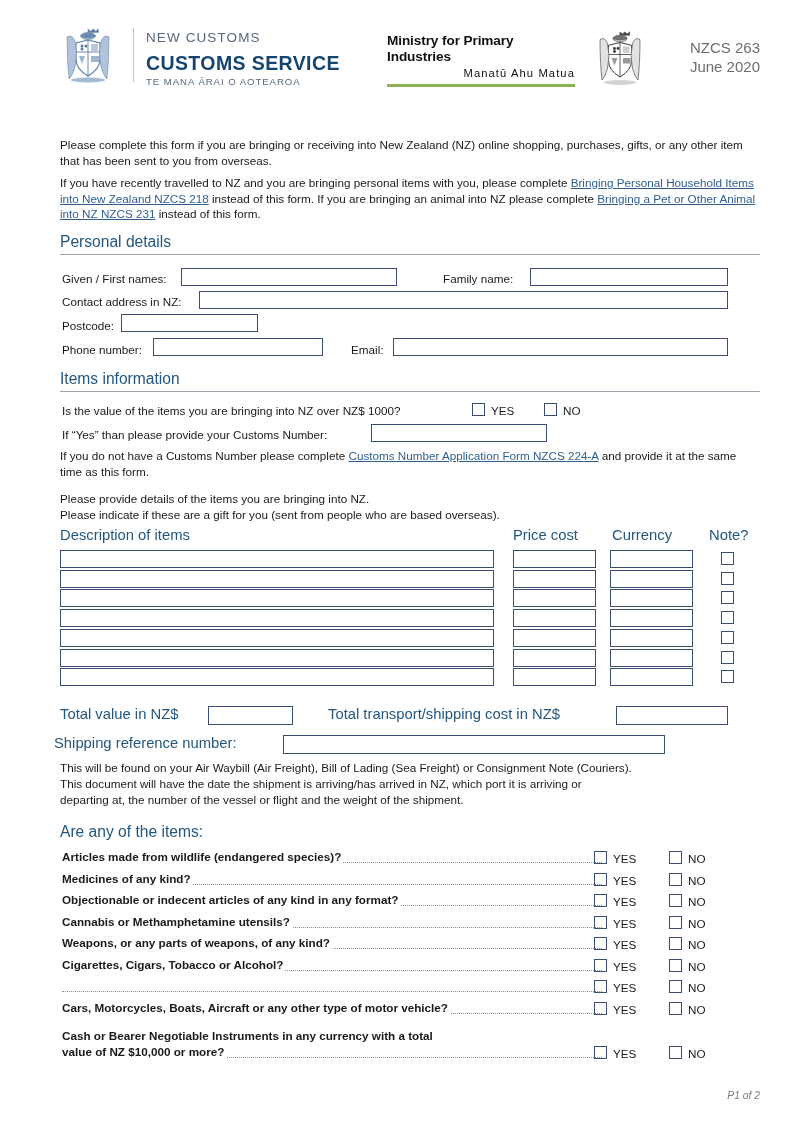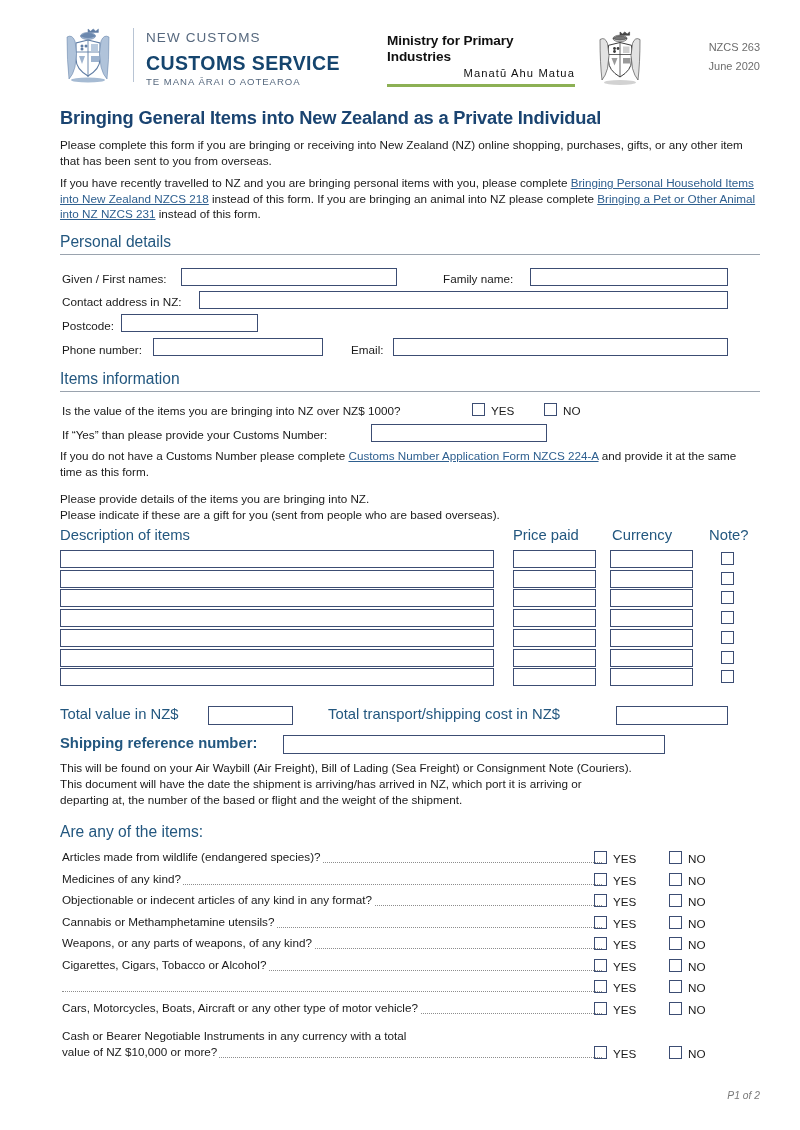--- a/index.html
+++ b/index.html
@@ -91,21 +91,21 @@
   .crest-mpi {
     position: absolute;
     left: 592px; top: 29px;
     width: 56px; height: 57px;
   }
   .doc-code {
     position: absolute;
     left: 660px; top: 38px;
     width: 100px;
     text-align: right;
-    font-size: 11px;
+    font-size: 15px;
     color: #6d6d6d;
     line-height: 19px;
   }
 
   
   .title {
     position: absolute;
     left: 60px; top: 107px;
     font-size: 18.3px;
     font-weight: bold;
@@ -175,20 +175,21 @@
   }
 
   
   .q-row {
     position: absolute;
     left: 62px;
     width: 540px;
     height: 16px;
     font-size: 11.7px;
     color: #1a1a1a;
+    font-weight: bold;
   }
   .q-text {
     background: #ffffff;
     padding-right: 2px;
     position: relative;
     z-index: 2;
   }
   .q-dots {
     position: absolute;
     left: 0; right: 0; bottom: 3px;
@@ -267,21 +268,20 @@
         <ellipse cx="28" cy="53.5" rx="16" ry="2.4" fill="#d2d2d2" stroke="none"></ellipse>
       </g>
     </svg>
 
     <div class="doc-code">
       <div>NZCS 263</div>
       <div>June 2020</div>
     </div>
   </div>
 
-  <div class="title">Bringing General Items into New Zealand as a Private Individual</div>
 
   <div class="para p1">Please complete this form if you are bringing or receiving into New Zealand (NZ) online shopping, purchases, gifts, or any other item that has been sent to you from overseas.</div>
 
   <div class="para p2"><span>If you have recently travelled to NZ and you are bringing personal items with you, please complete </span><a href="#" class="doclink">Bringing Personal Household Items into New Zealand NZCS 218</a><span> instead of this form. If you are bringing an animal into NZ please complete </span><a href="#" class="doclink">Bringing a Pet or Other Animal into NZ NZCS 231</a><span> instead of this form.</span></div>
 
   <div class="sec-head" style="top:233px;">Personal details</div>
 
   <div class="fld-label" style="left:62px; top:272px;">Given / First names:</div>
   <input class="inp" style="left: 181px; top: 268px; width: 216px;" type="text" value="">
 
@@ -310,21 +310,21 @@
 
   <div class="fld-label" style="left:62px; top:428px;">If “Yes” than please provide your Customs Number:</div>
   <input class="inp" style="left: 371px; top: 424px; width: 176px;" type="text" value="">
 
   <div class="para" style="top:448px;"><span>If you do not have a Customs Number please complete </span><a href="#" class="doclink">Customs Number Application Form NZCS 224-A</a><span> and provide it at the same time as this form.</span></div>
 
   <div class="para" style="top:507px;">Please indicate if these are a gift for you (sent from people who are based overseas).</div>
   <div class="para" style="top:491px;">Please provide details of the items you are bringing into NZ.</div>
 
   <div class="col-head" style="left:60px; top:527px;">Description of items</div>
-  <div class="col-head" style="left:513px; top:527px;">Price paid</div>
+  <div class="col-head" style="left:513px; top:527px;">Price cost</div>
   <div class="col-head" style="left:612px; top:527px;">Currency</div>
   <div class="col-head" style="left:709px; top:527px;">Note?</div>
 
   <div id="items-rows">
       <input type="text" class="inp" style="left: 60px; top: 550px; width: 434px;">
       <input type="text" class="inp" style="left: 513px; top: 550px; width: 83px;">
       <input type="text" class="inp" style="left: 610px; top: 550px; width: 83px;">
       <div class="cbox" style="left: 721px; top: 552px;"></div>
       <input type="text" class="inp" style="left: 60px; top: 569.7px; width: 434px;">
       <input type="text" class="inp" style="left: 513px; top: 569.7px; width: 83px;">
@@ -351,26 +351,26 @@
       <input type="text" class="inp" style="left: 610px; top: 668.2px; width: 83px;">
       <div class="cbox" style="left: 721px; top: 670.2px;"></div>
     </div>
 
   <div class="col-head" style="left:60px; top:706px;">Total value in NZ$</div>
   <input class="inp" style="left: 208px; top: 706px; width: 85px; height: 19px;" type="text" value="">
 
   <div class="col-head" style="left:328px; top:706px;">Total transport/shipping cost in NZ$</div>
   <input class="inp" style="left: 616px; top: 706px; width: 112px; height: 19px;" type="text" value="">
 
-  <div class="col-head" style="left:60px; top:735px;font-weight:bold;">Shipping reference number:</div>
+  <div class="col-head" style="left:54px; top:735px;">Shipping reference number:</div>
   <input class="inp" style="left: 283px; top: 735px; width: 382px; height: 19px;" type="text" value="">
 
   <div class="para" style="top:760px;">This will be found on your Air Waybill (Air Freight), Bill of Lading (Sea Freight) or Consignment Note (Couriers).</div>
   <div class="para" style="top:776px;">This document will have the date the shipment is arriving/has arrived in NZ, which port it is arriving or</div>
-  <div class="para" style="top:792px;">departing at, the number of the based or flight and the weight of the shipment.</div>
+  <div class="para" style="top:792px;">departing at, the number of the vessel or flight and the weight of the shipment.</div>
 
   <div class="col-head" style="left:60px; top:823px; font-size:15.6px;">Are any of the items:</div>
 
   <div id="restricted-rows">
       <div class="q-row" style="top: 850px;"><span class="q-dots"></span><span class="q-text">Articles made from wildlife (endangered species)?</span></div>
       <div class="cbox" style="left: 594px; top: 851px;"></div>
       <div class="cb-label" style="left: 613px; top: 852px;">YES</div>
       <div class="cbox" style="left: 669px; top: 851px;"></div>
       <div class="cb-label" style="left: 688px; top: 852px;">NO</div>
       <div class="q-row" style="top: 871.5px;"><span class="q-dots"></span><span class="q-text">Medicines of any kind?</span></div>

